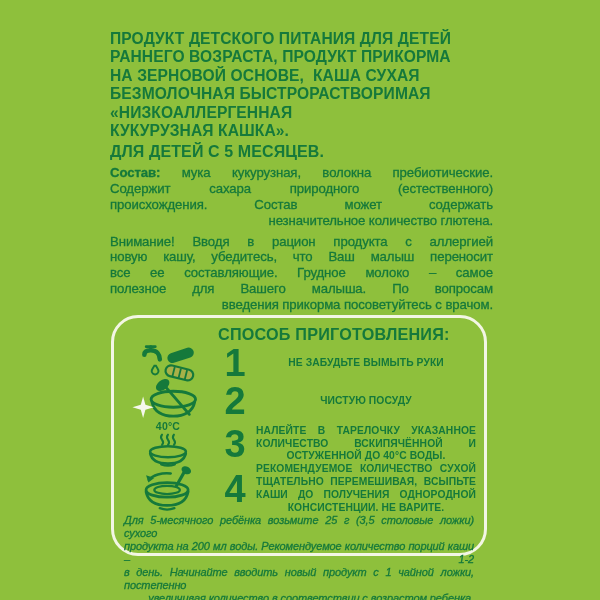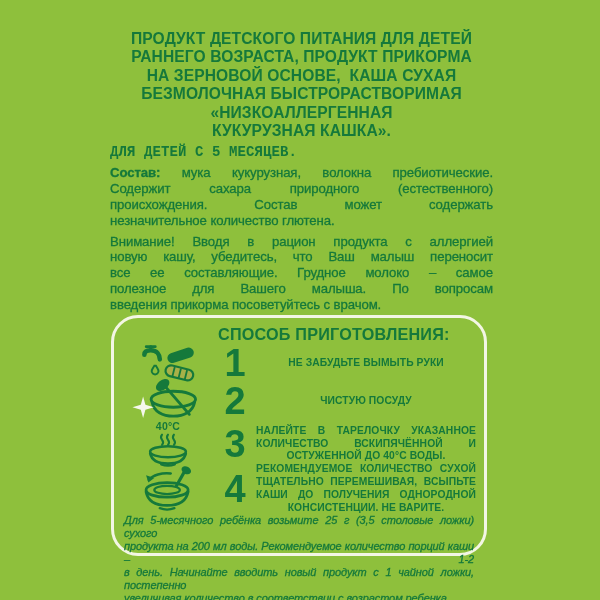--- a/index.html
+++ b/index.html
@@ -12,28 +12,28 @@
   html,body{margin:0;padding:0;}
   .page{
     position:relative;width:600px;height:600px;overflow:hidden;
     background:var(--background);
     color:var(--text_green);
     font-family:"Liberation Sans", sans-serif;
   }
   .content{position:absolute;left:110px;top:30px;width:383px;}
   .hl-line{
     font-size:15.6px;font-weight:bold;line-height:18.4px;
-    letter-spacing:.1px;white-space:pre;text-align:center;
+    letter-spacing:.1px;white-space:pre;
   }
   .age{
-    margin-top:4px;font-size:14px;font-weight:bold;line-height:16px;
-    letter-spacing:.1px;white-space:pre;font-family:Liberation Mono, monospace;
+    margin-top:4px;font-size:16px;font-weight:bold;line-height:16px;
+    letter-spacing:.1px;white-space:pre;
   }
   .para{margin-top:5px;font-size:13.2px;line-height:15.8px;-webkit-text-stroke:.3px currentColor;letter-spacing:-.1px;}
-  .pline{min-height:15.8px;}
+  .pline{min-height:15.8px;text-align:right;}
   .jl{text-align:justify;text-align-last:justify;}
   .b{font-weight:bold;}
   .prep-box{
     position:absolute;left:111px;top:315px;width:376px;height:241px;
     border:3px solid var(--box_border);border-radius:27px;
     box-sizing:border-box;padding:4px 8px 0 8px;
   }
   .prep-title{
     font-size:16.2px;font-weight:bold;letter-spacing:.2px;
     padding:3px 0 2px 96px;white-space:nowrap;

